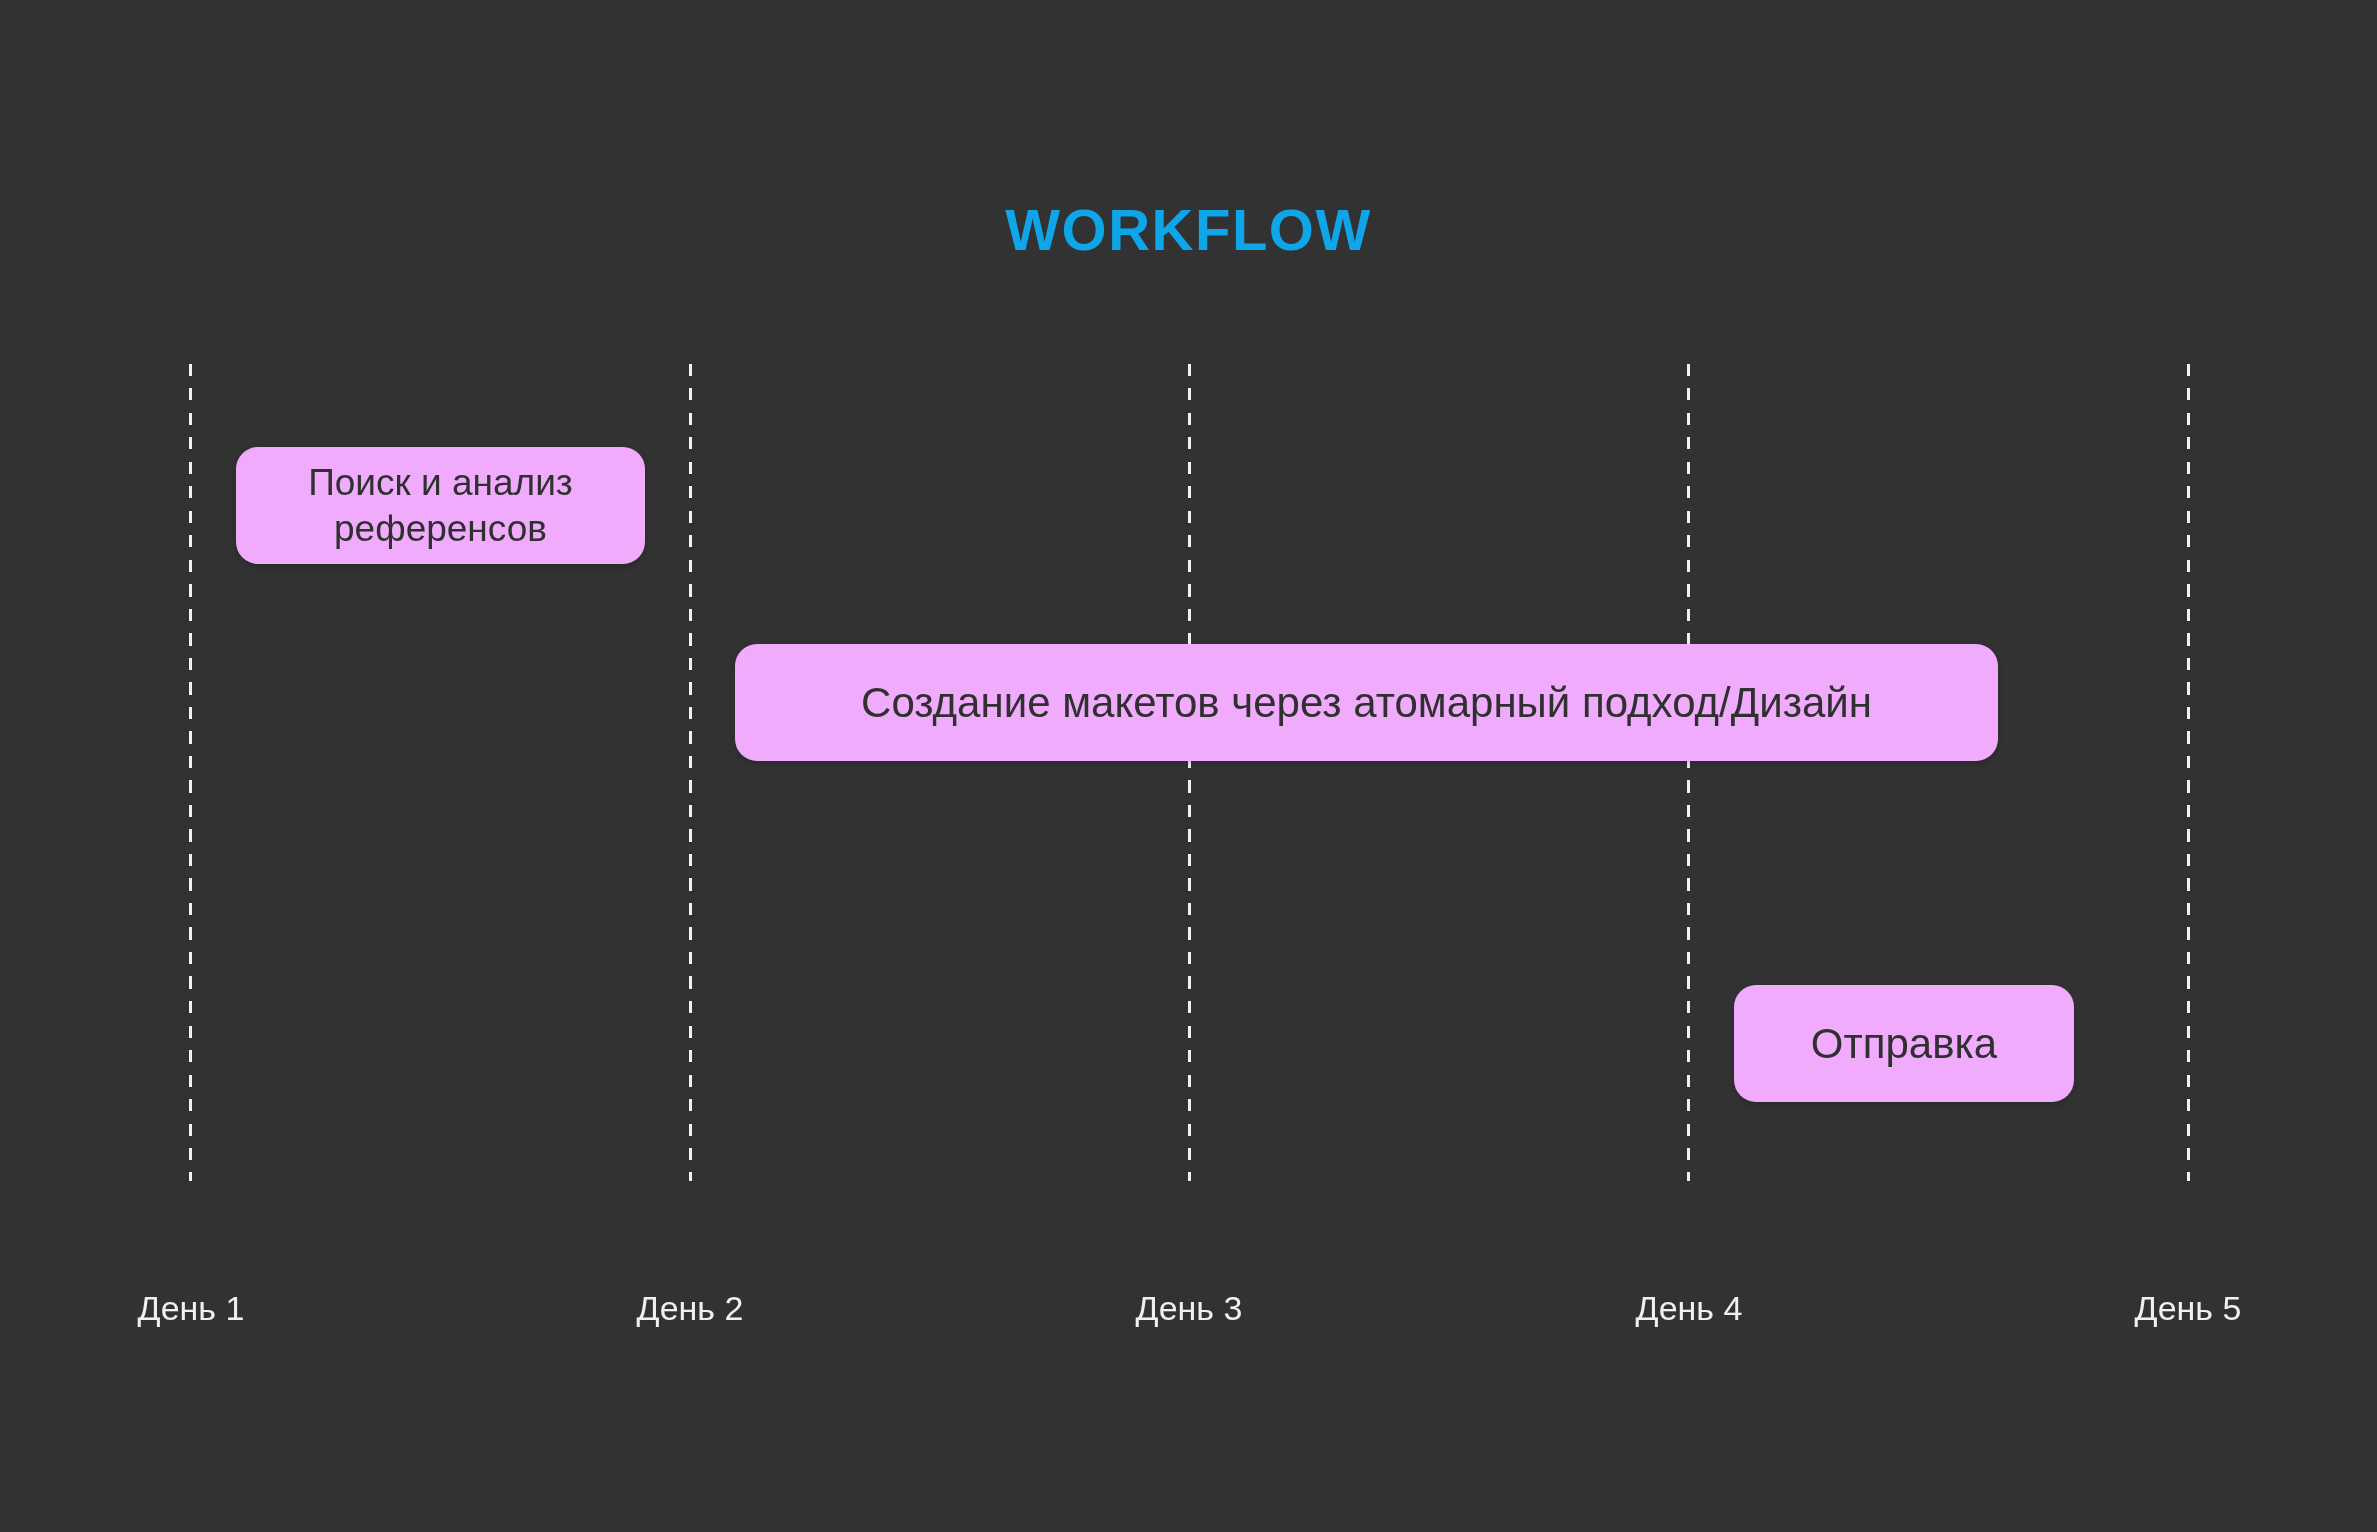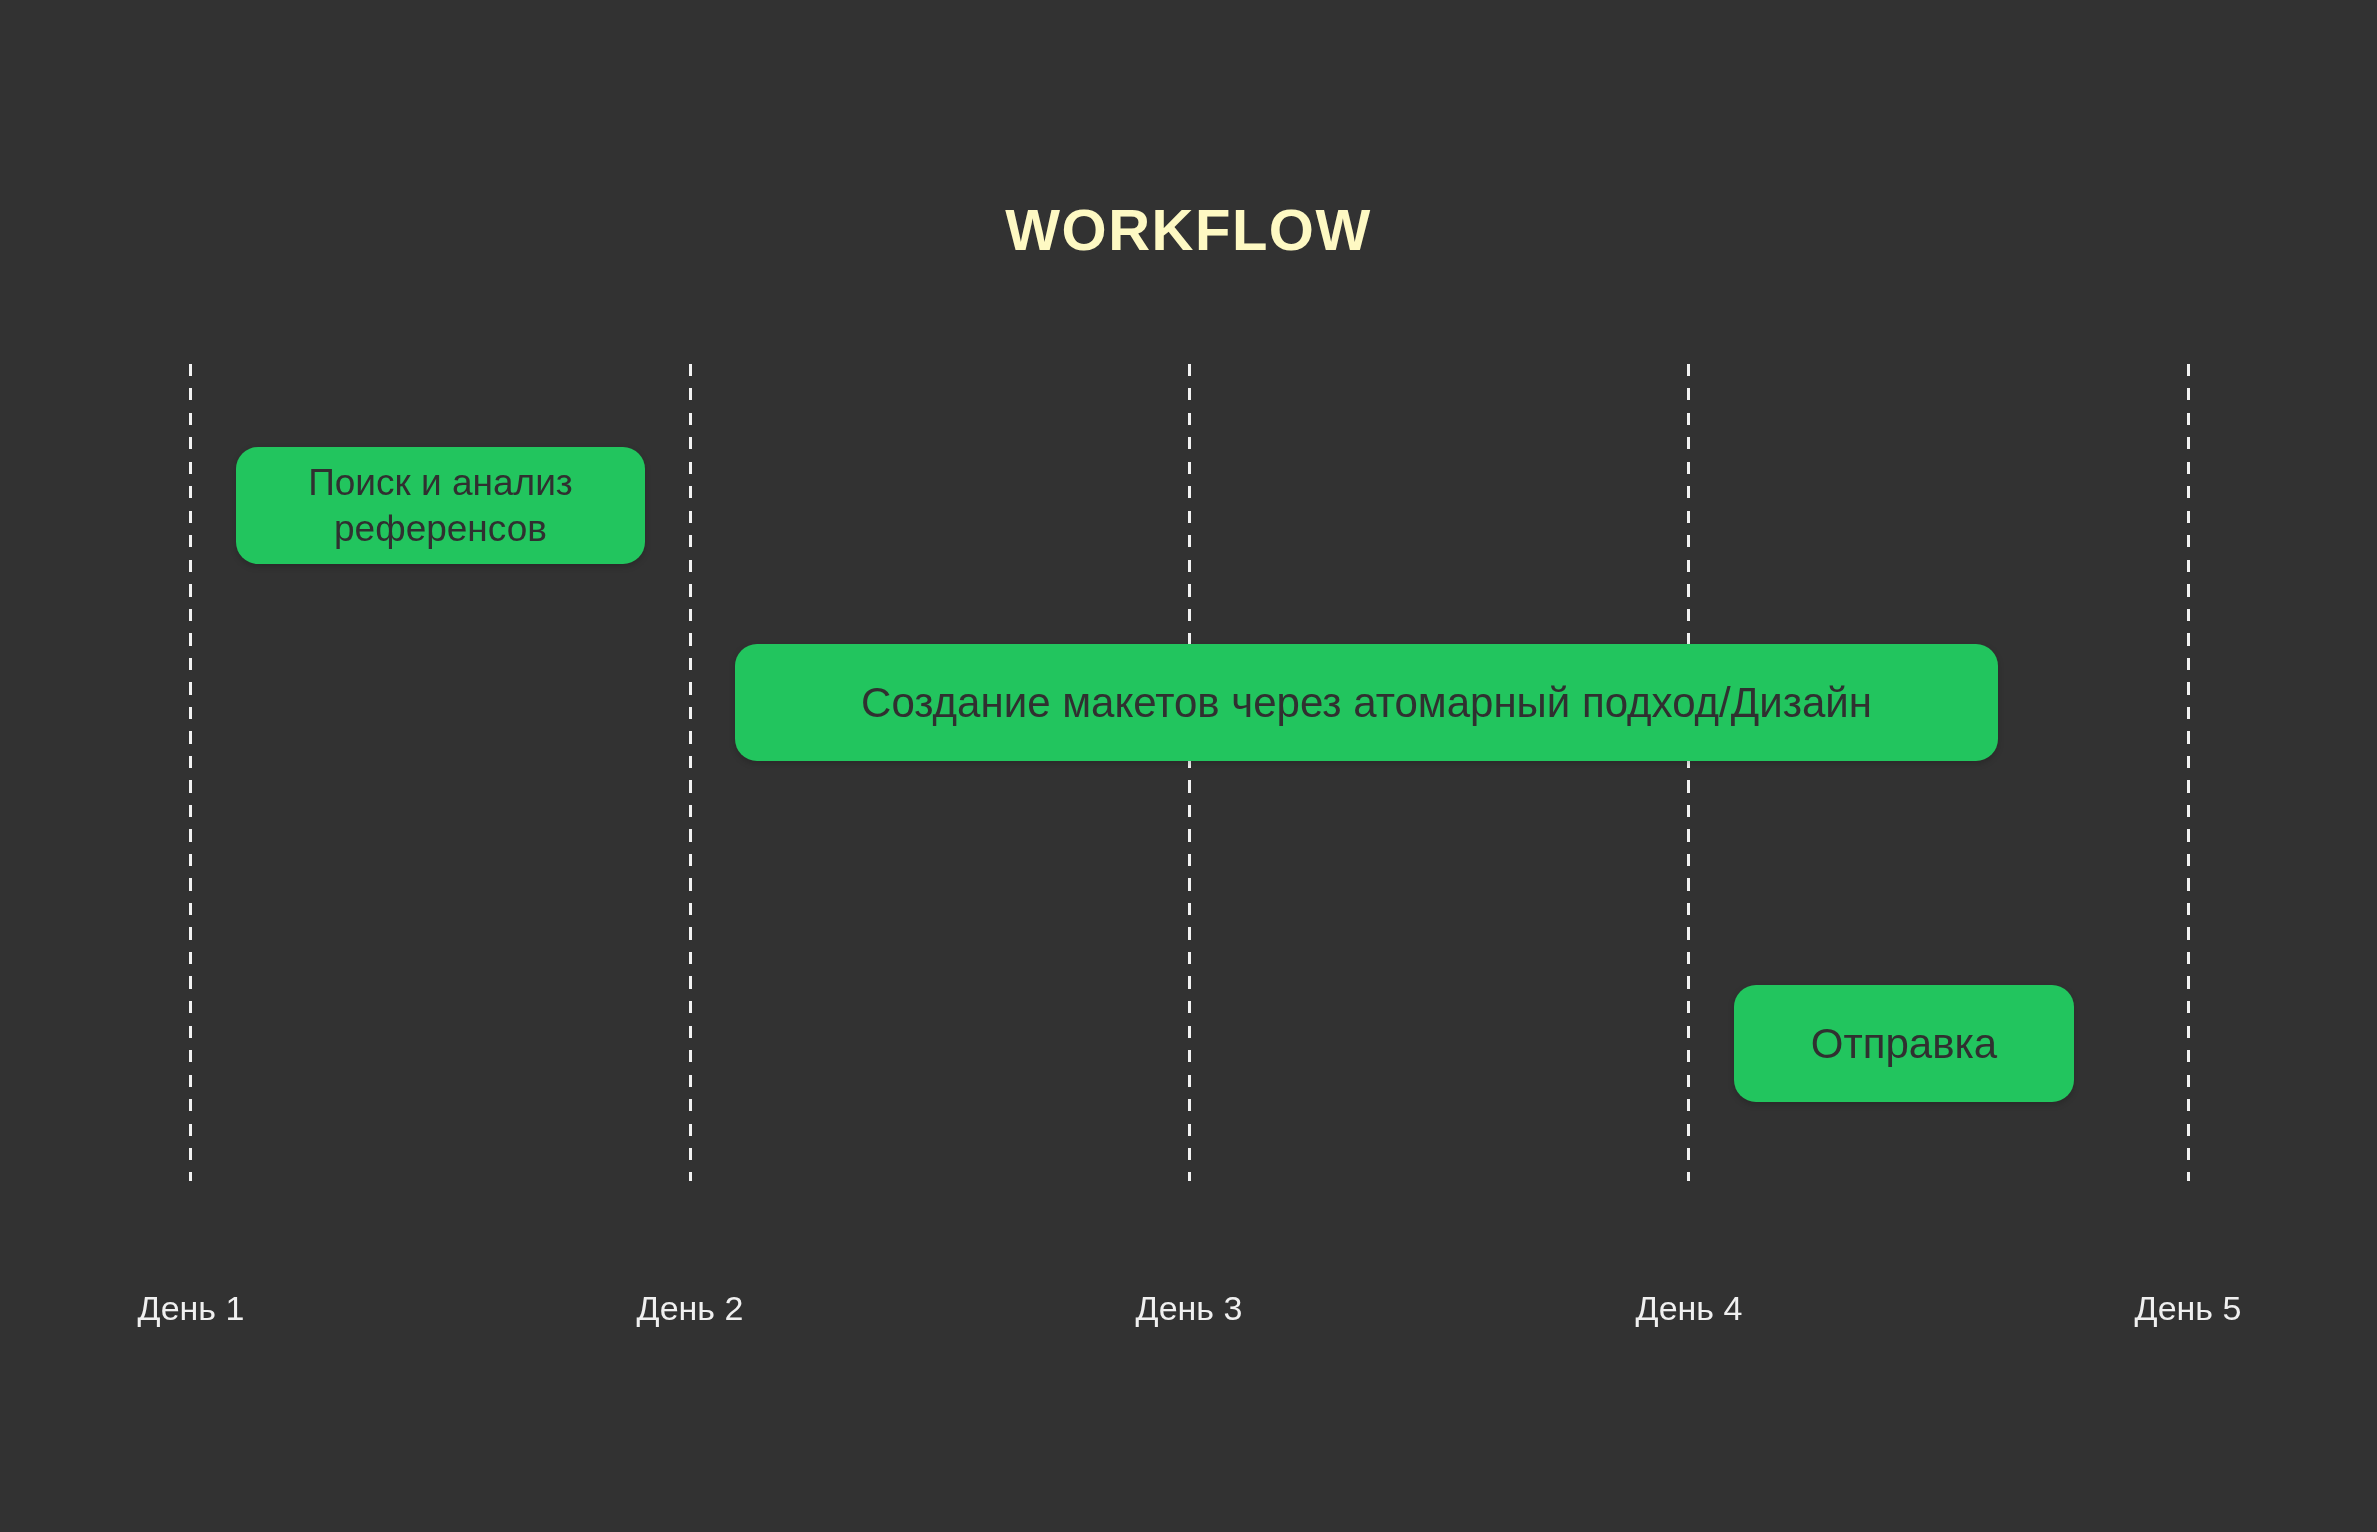--- a/index.html
+++ b/index.html
@@ -18,21 +18,21 @@
   .title {
     position: absolute;
     left: 0;
     top: 189px;
     width: 100%;
     text-align: center;
     font-size: 58px;
     line-height: 82px;
     font-weight: bold;
     letter-spacing: 1.5px;
-    color: #fef9c3;
+    color: #0ea5e9;
   }
   .chart {
     position: absolute;
     left: 0;
     top: 0;
     width: 100%;
     height: 100%;
   }
   .gridline {
     position: absolute;
@@ -53,21 +53,21 @@
     text-align: center;
     font-size: 34px;
     line-height: 52px;
     font-weight: 400;
     color: #F0F0F0;
     white-space: nowrap;
   }
   .task-bar {
     position: absolute;
     height: 117px;
-    background: #22c55e;
+    background: #f0abfc;
     border-radius: 22px;
     color: #303030;
     display: flex;
     align-items: center;
     justify-content: center;
     text-align: center;
     font-size: 42px;
     line-height: 48px;
     box-sizing: border-box;
     padding: 0 22px;

